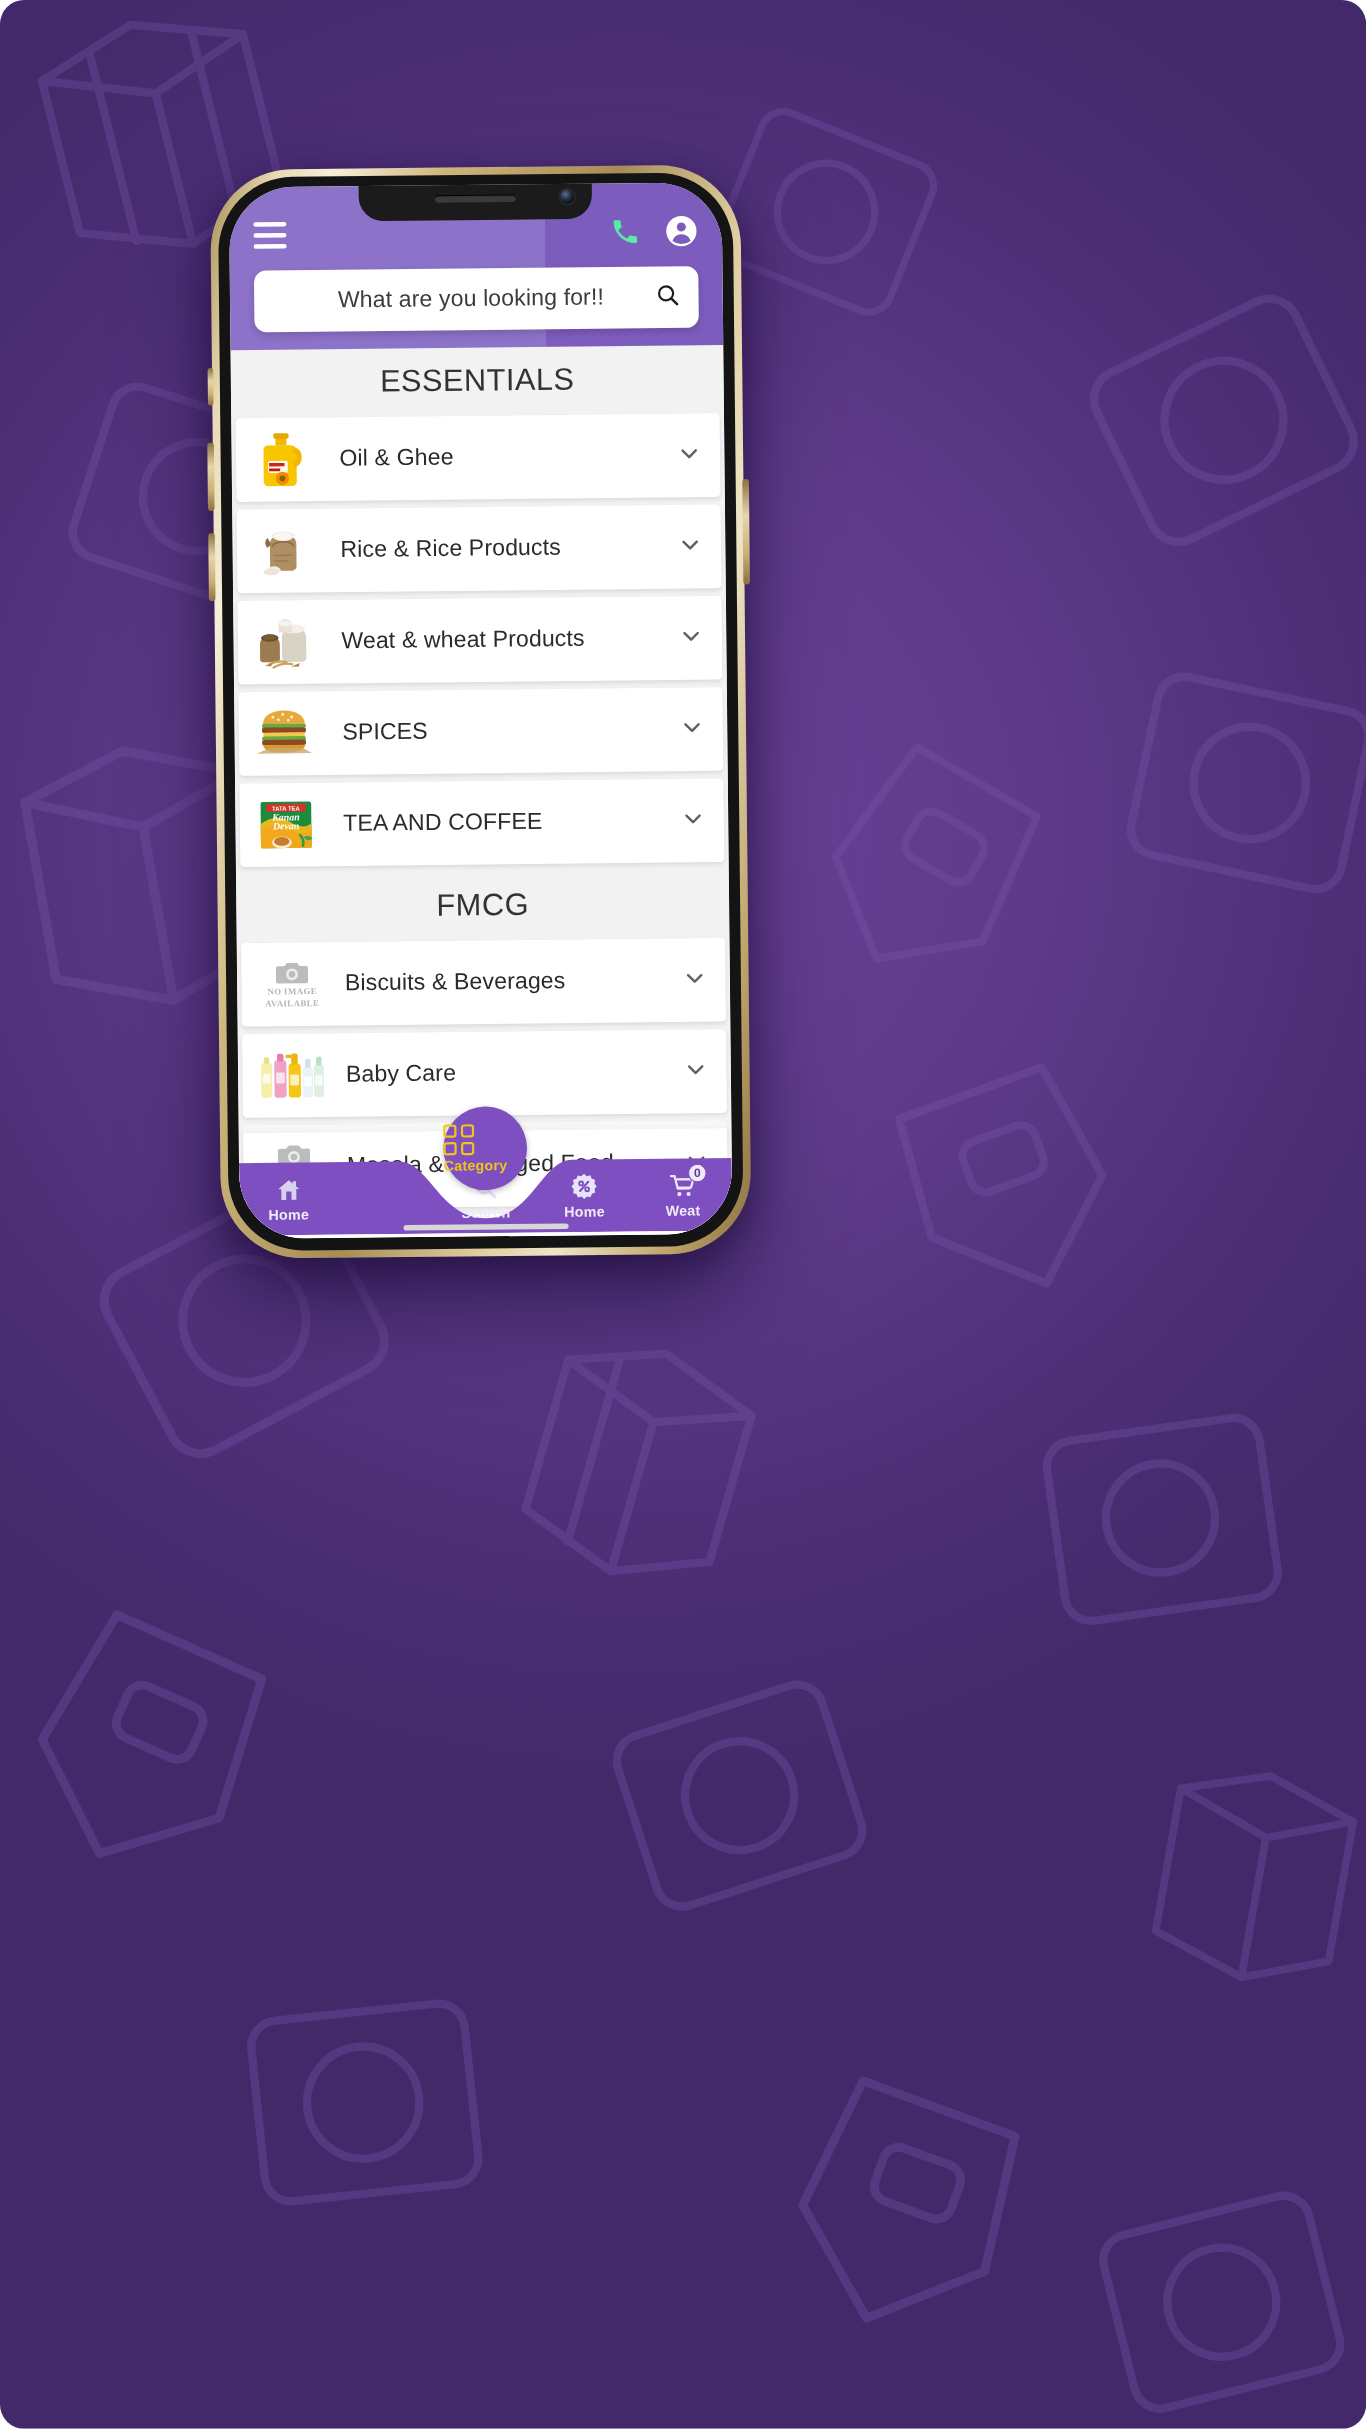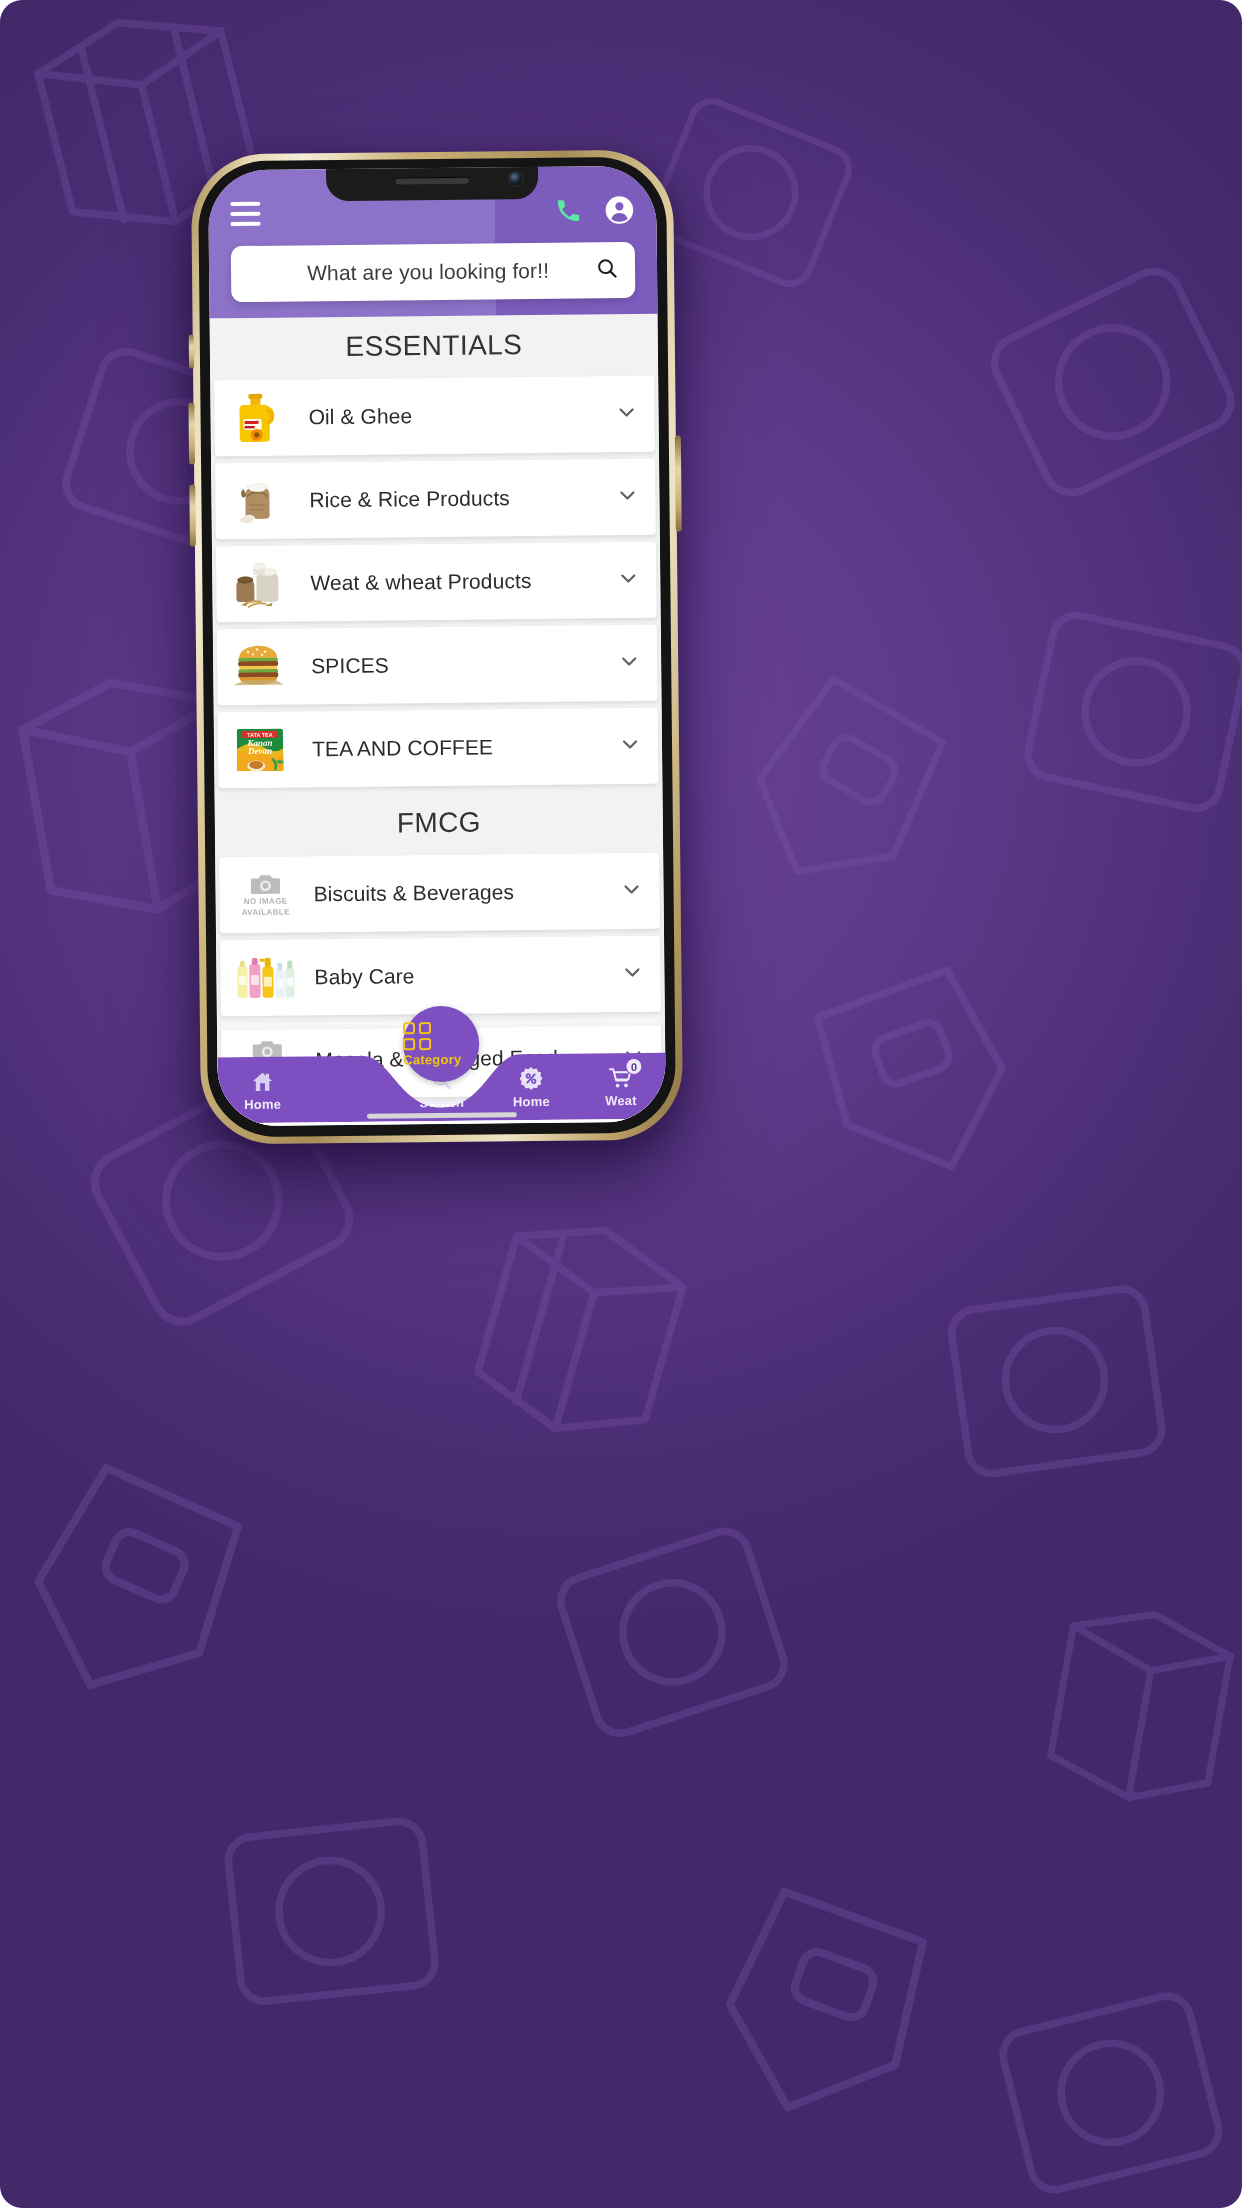--- a/index.html
+++ b/index.html
@@ -162,21 +162,21 @@
     margin-left:16px;
     letter-spacing:.1px;
     white-space:nowrap;
   }
   .chev{ flex:0 0 auto; opacity:.75; }
 
   
   .noimg{ display:flex; flex-direction:column; align-items:center; justify-content:center; gap:2px; }
   .noimg .ni-txt{
     font-size:8px; font-weight:bold; color:#b4b4b4;
-    line-height:1.1; text-align:right; letter-spacing:.4px;
+    line-height:1.1; text-align:right; letter-spacing:.4px;font-family:Liberation Serif, serif;
   }
 
   
   .bottomnav{
     position:absolute;
     left:0; right:0; bottom:0;
     height:96px;
     z-index:5;
   }
   .nav-bg{ position:absolute; inset:0; }

